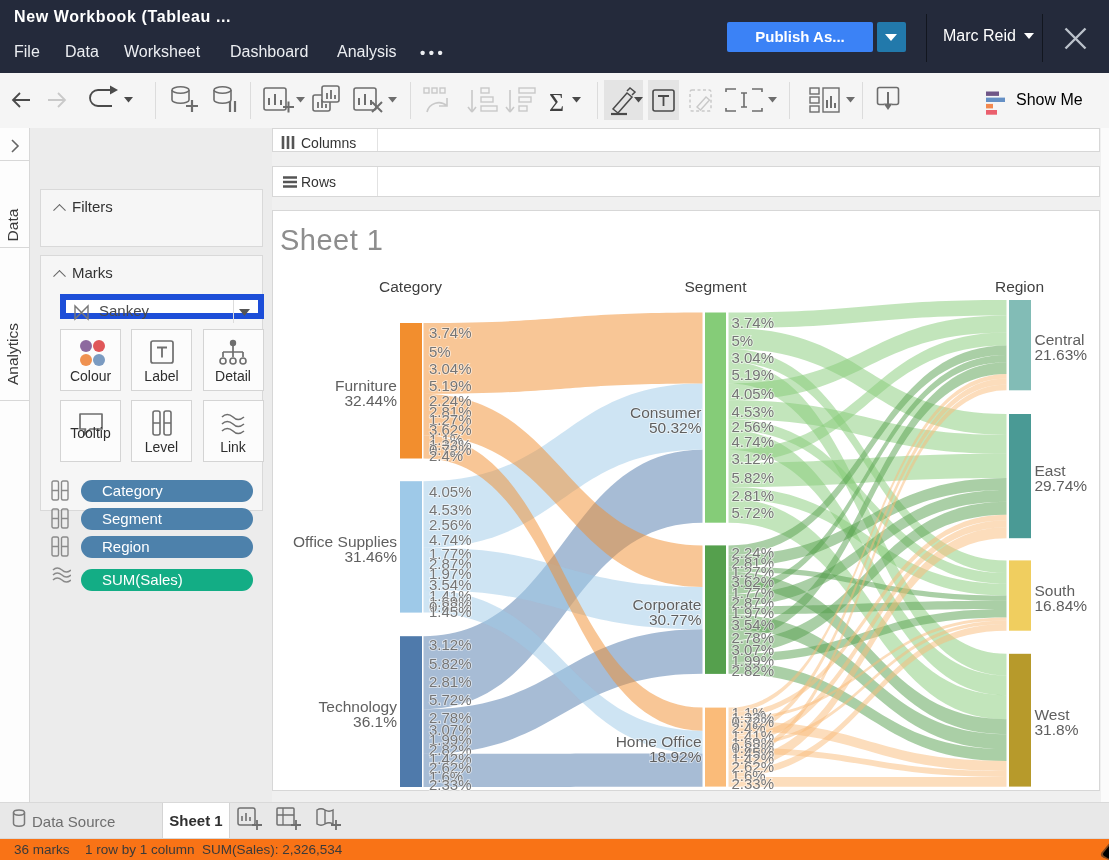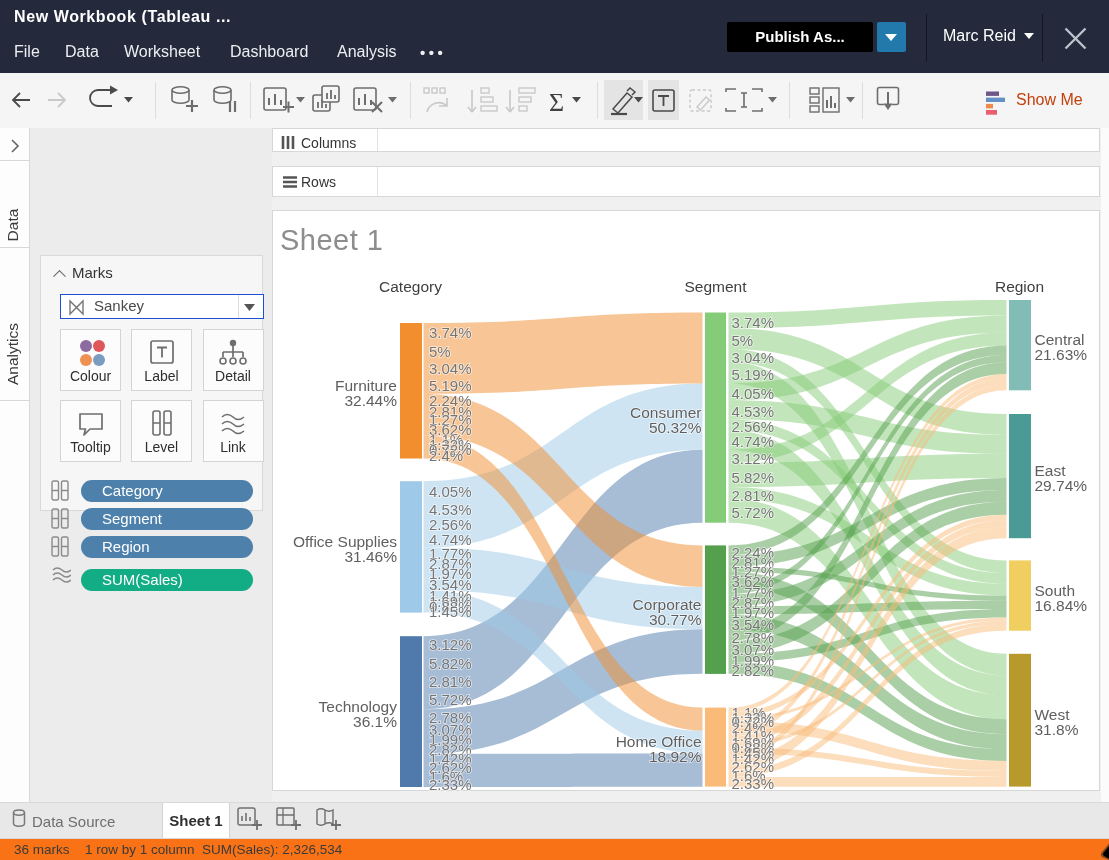--- a/index.html
+++ b/index.html
@@ -1,37 +1,37 @@
 <!DOCTYPE html>
 <html><head><meta charset="utf-8"><title>New Workbook (Tableau)</title><style>
 *{margin:0;padding:0;box-sizing:border-box}
 html,body{width:1109px;height:860px;overflow:hidden;font-family:"Liberation Sans",sans-serif;background:#f0f0f0;position:relative}
 .abs{position:absolute}
 
 #topbar{position:absolute;left:0;top:0;width:1109px;height:73px;background:#242a3b;color:#fff}
 #title{position:absolute;left:14px;top:8px;font-size:16px;font-weight:bold;letter-spacing:.6px}
 .menu{position:absolute;top:43px;font-size:16px;color:#eceef2}
-#pub{position:absolute;left:727px;top:22px;width:146px;height:30px;background:#000000;border-radius:2px;color:#fff;font-size:15px;font-weight:bold;text-align:center;line-height:30px}
+#pub{position:absolute;left:727px;top:22px;width:146px;height:30px;background:#3b82f6;border-radius:2px;color:#fff;font-size:15px;font-weight:bold;text-align:center;line-height:30px}
 #pubc{position:absolute;left:877px;top:22px;width:29px;height:30px;background:#2279ab;border-radius:2px}
 #pubc:after{content:"";position:absolute;left:8px;top:12px;border-left:6px solid transparent;border-right:6px solid transparent;border-top:7px solid #fff}
 .vsep{position:absolute;top:14px;width:1px;height:48px;background:#12161f}
 #user{position:absolute;left:943px;top:27px;font-size:16px;color:#fff}
 #user:after{content:"";display:inline-block;margin-left:8px;margin-bottom:2px;border-left:5px solid transparent;border-right:5px solid transparent;border-top:6px solid #fff}
 
 #toolbar{position:absolute;left:0;top:73px;width:1109px;height:55px;background:#f5f5f5}
-#showme{position:absolute;left:1016px;top:91px;font-size:16px;color:#c2410c}
+#showme{position:absolute;left:1016px;top:91px;font-size:16px;color:#000000}
 
 #strip{position:absolute;left:0;top:128px;width:30px;height:674px;background:#fdfdfd;border-right:1px solid #d8d8d8}
 .vtext{position:absolute;transform:rotate(-90deg);transform-origin:center;font-size:15.5px;color:#3a3a3a;white-space:nowrap}
 
 #panel{position:absolute;left:30px;top:128px;width:242px;height:674px;background:#ececec}
 .card{position:absolute;background:#f6f6f6;border:1px solid #d9d9d9}
 .chead{position:absolute;left:14px;top:8px;font-size:15px;color:#333}
 .chev{display:inline-block;width:9px;height:9px;border-left:1.6px solid #666;border-top:1.6px solid #666;transform:rotate(45deg) translate(2px,2px);margin-right:8px}
-#mtype{position:absolute;left:19px;top:38px;width:204px;height:25px;background:#fff;border:1px solid #1d4ed8;font-size:15px;color:#4a4a4a}
+#mtype{position:absolute;left:19px;top:38px;width:204px;height:25px;background:#fff;border:6px solid #1d4ed8;font-size:15px;color:#4a4a4a}
 .mbtn{position:absolute;width:61px;height:62px;background:#fcfcfc;border:1px solid #d4d4d4;text-align:center;font-size:14px;color:#2e2e2e}
 .pillico{position:absolute;left:10px;width:18px;height:21px}
 .pill{position:absolute;left:40px;width:172px;height:22px;border-radius:11px;color:#fff;font-size:15px;line-height:22px;padding-left:21px}
 .bluep{background:#4d81ab}
 .greenp{background:#13ad85}
 
 .shelf{position:absolute;left:272px;width:828px;background:#fff;border:1px solid #d7d7d7}
 .shlabel{position:absolute;left:0;top:0;height:100%;width:105px;border-right:1px solid #e2e2e2;font-size:14px;color:#333}
 
 #sheet{position:absolute;left:272px;top:210px;width:828px;height:581px;background:#fff;border:1px solid #d7d7d7}
@@ -141,20 +141,23 @@
   <svg width="30" height="36" style="position:absolute;top:4px">
       <path d="M12 8 l6 6 l-6 6" stroke="#666" stroke-width="1.6" fill="none"></path>
     </svg>
   <div style="position:absolute;top:32px;width:29px;height:1px;background:#d8d8d8"></div>
   <div class="vtext" style="left:-3px;top:88px">Data</div>
   <div style="position:absolute;top:119px;width:29px;height:1px;background:#d8d8d8"></div>
   <div class="vtext" style="left:-18px;top:217px">Analytics</div>
   <div style="position:absolute;top:272px;width:29px;height:1px;background:#d8d8d8"></div>
 </div>
 <div id="panel">
+  <div class="card" style="left:10px;top:61px;width:223px;height:58px">
+      <div class="chead"><span class="chev"></span>Filters</div>
+    </div>
   <div class="card" style="left:10px;top:127px;width:223px;height:256px">
     <div class="chead"><span class="chev"></span>Marks</div>
     <div id="mtype">
       <svg width="17" height="17" style="position:absolute;left:7px;top:4px" viewBox="0 0 17 17">
           <path d="M2 2 v13 l13 -13 v13 z" stroke="#777" stroke-width="1.4" fill="none"></path>
         </svg>
       <span style="position:absolute;left:33px;top:2px">Sankey</span>
       <div style="position:absolute;right:24px;top:0;width:1px;height:23px;background:#dcdcdc"></div>
       <svg width="12" height="8" style="position:absolute;right:7px;top:9px">
           <path d="M0 0 h11 l-5.5 7 z" fill="#555"></path>
@@ -172,21 +175,21 @@
         </svg><div style="position:absolute;left:0;right:0;bottom:6px">Label</div></div>
       <div class="mbtn" style="left:161.5px;top:73px"><svg width="32" height="32" style="margin-top:8px">
           <circle cx="16" cy="5" r="3.2" fill="#6e6e6e"></circle>
           <path d="M16 8 v6 M6 14 h20 M6 14 v5 M16 14 v5 M26 14 v5" stroke="#6e6e6e" stroke-width="1.7" fill="none"></path>
           <circle cx="6" cy="23" r="3" stroke="#6e6e6e" stroke-width="1.6" fill="none"></circle>
           <circle cx="16" cy="23" r="3" stroke="#6e6e6e" stroke-width="1.6" fill="none"></circle>
           <circle cx="26" cy="23" r="3" stroke="#6e6e6e" stroke-width="1.6" fill="none"></circle>
         </svg><div style="position:absolute;left:0;right:0;bottom:6px">Detail</div></div>
       <div class="mbtn" style="left:19px;top:144px"><svg width="32" height="32" style="margin-top:9px">
           <path d="M5 4 h22 v15 h-12 l-6 6 l1.5 -6 h-5.5 z" stroke="#6e6e6e" stroke-width="1.7" fill="none" stroke-linejoin="round"></path>
-        </svg><div style="position:absolute;left:0;right:0;bottom:6px">Tooltip</div></div>
+        </svg><div style="position:absolute;left:0;right:0;bottom:20px">Tooltip</div></div>
       <div class="mbtn" style="left:90px;top:144px"><svg width="26" height="32" style="margin-top:8px">
           <rect x="4" y="2" width="7" height="24" rx="2" stroke="#6e6e6e" stroke-width="1.6" fill="none"></rect>
           <rect x="15" y="2" width="7" height="24" rx="2" stroke="#6e6e6e" stroke-width="1.6" fill="none"></rect>
           <path d="M4 14 h7 M15 14 h7" stroke="#6e6e6e" stroke-width="1.6"></path>
         </svg><div style="position:absolute;left:0;right:0;bottom:6px">Level</div></div>
       <div class="mbtn" style="left:161.5px;top:144px"><svg width="32" height="32" style="margin-top:9px">
           <path d="M5 7 q5 -5 11 0 q5 5 11 0 M5 14 q5 -5 11 0 q5 5 11 0 M5 21 q5 -5 11 0 q5 5 11 0" stroke="#6e6e6e" stroke-width="1.6" fill="none"></path>
         </svg><div style="position:absolute;left:0;right:0;bottom:6px">Link</div></div>
     <div class="pillico" style="top:223.5px"><svg width="18" height="21" viewBox="0 0 18 21">
           <rect x="1" y="1" width="6.5" height="19" rx="1.5" stroke="#8a8a8a" stroke-width="1.4" fill="none"></rect>

